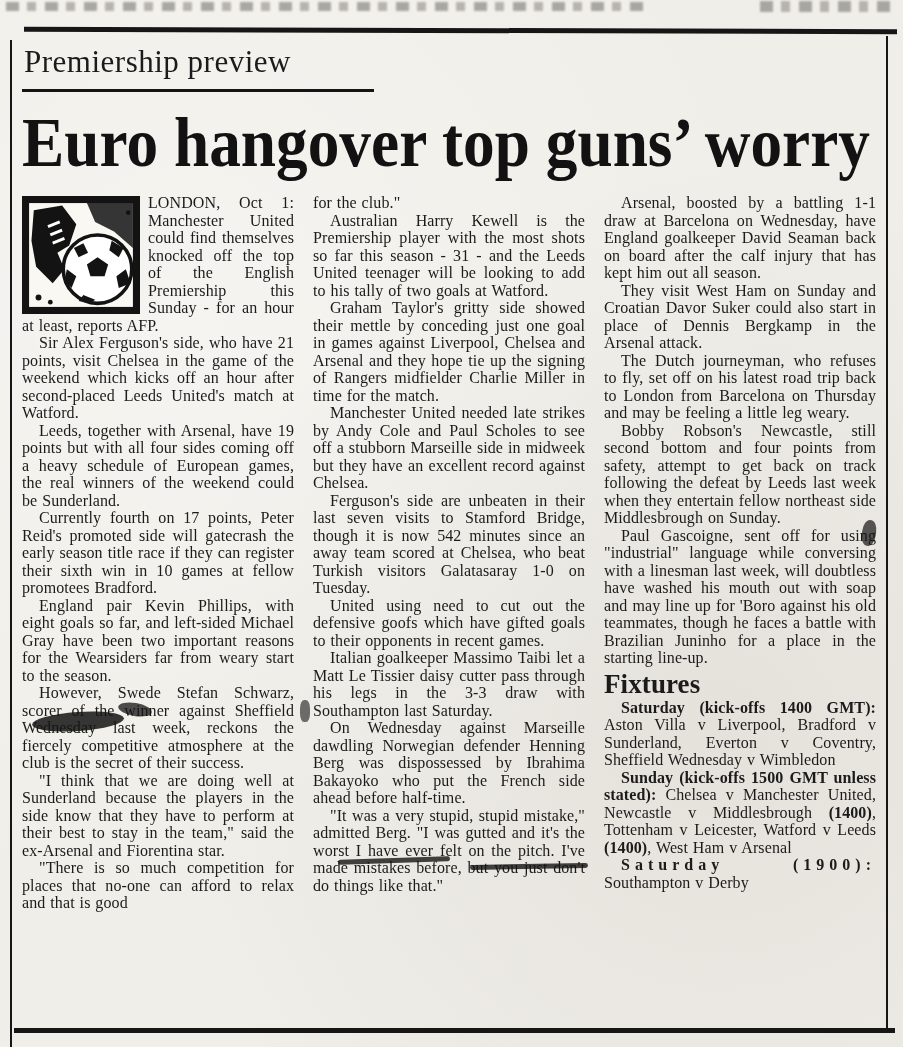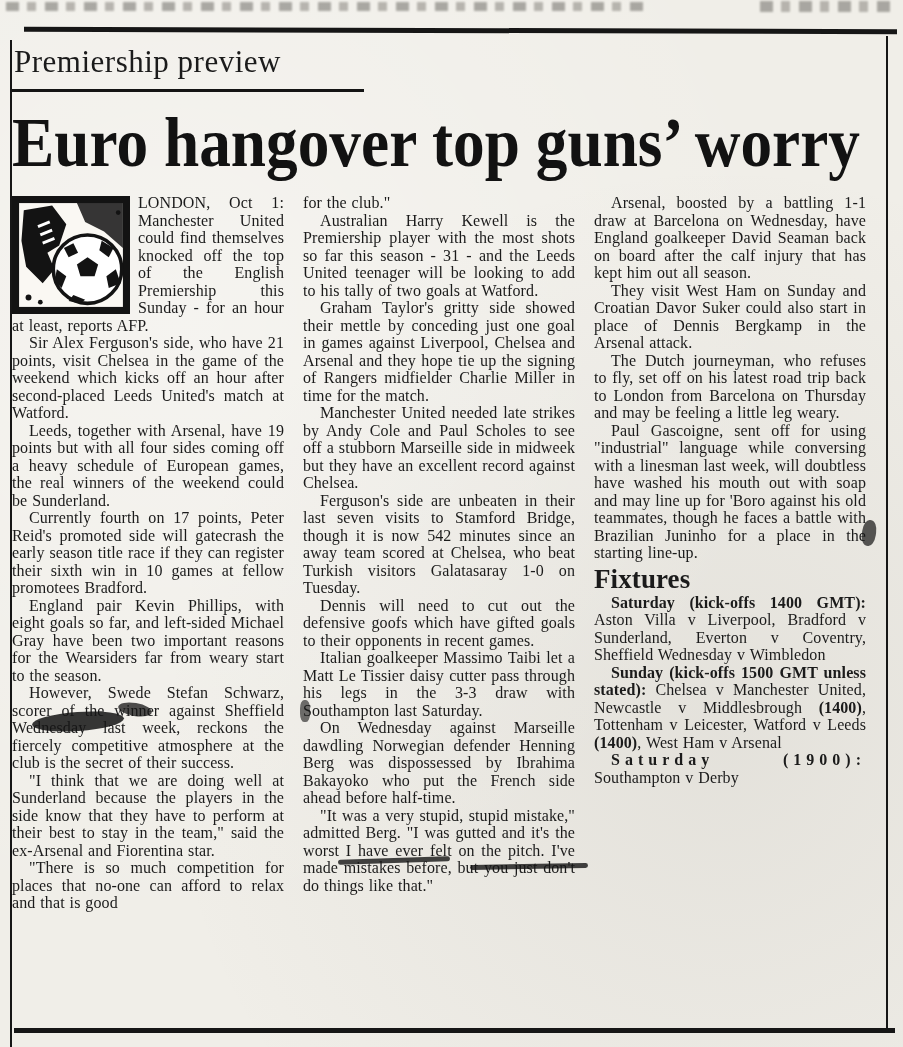--- a/index.html
+++ b/index.html
@@ -19,21 +19,21 @@
     background:repeating-linear-gradient(90deg,#6f6d68 0 13px,transparent 13px 21px,#87847e 21px 30px,transparent 30px 39px);
   }
   .top-frag.a{left:6px;width:640px;}
   .top-frag.b{left:760px;width:130px;top:1px;height:11px;}
   
   .rule{position:absolute;background:#161616;}
   .top-rule{left:24px;right:6px;top:28px;height:5px;transform:rotate(.15deg);}
   .bottom-rule{left:14px;right:8px;top:1028px;height:5px;}
   .left-rule{left:10px;top:40px;bottom:0;width:2px;}
   .right-rule{right:15px;top:36px;bottom:14px;width:2px;}
-  .content{position:absolute;left:12px;right:26px;top:44px;}
+  .content{position:absolute;left:22px;right:26px;top:44px;}
   .kicker{
     display:inline-block; font-size:31px; letter-spacing:.5px;
     padding:0 6px 9px 2px; min-width:344px;
     border-bottom:3px solid #141414;
   }
   .headline-svg{display:block;margin-top:8px;}
   .columns{display:flex; gap:19px; margin-top:10px; height:846px; overflow:hidden;}
   .col{width:272px; font-size:16px; line-height:17.5px; text-align:justify;
        letter-spacing:.1px; word-spacing:.8px;}
   .para{margin:0; text-indent:17px;}
@@ -108,30 +108,31 @@
         <p class="para">"I think that we are doing well at Sunderland because the players in the side know that they have to perform at their best to stay in the team," said the ex-Arsenal and Fiorentina star.</p>
         <p class="para">"There is so much competition for places that no-one can afford to relax and that is good</p>
       </div>
 
       <div class="col">
         <p class="para noindent">for the club."</p>
         <p class="para">Australian Harry Kewell is the Premiership player with the most shots so far this season - 31 - and the Leeds United teenager will be looking to add to his tally of two goals at Watford.</p>
         <p class="para">Graham Taylor's gritty side showed their mettle by conceding just one goal in games against Liverpool, Chelsea and Arsenal and they hope tie up the signing of Rangers midfielder Charlie Miller in time for the match.</p>
         <p class="para">Manchester United needed late strikes by Andy Cole and Paul Scholes to see off a stubborn Marseille side in midweek but they have an excellent record against Chelsea.</p>
         <p class="para">Ferguson's side are unbeaten in their last seven visits to Stamford Bridge, though it is now 542 minutes since an away team scored at Chelsea, who beat Turkish visitors Galatasaray 1-0 on Tuesday.</p>
-        <p class="para">Dennis will need to cut out the defensive goofs which have gifted goals to their opponents in recent games.</p>
+        <p class="para">United using need to cut out the defensive goofs which have gifted goals to their opponents in recent games.</p>
         <p class="para">Italian goalkeeper Massimo Taibi let a Matt Le Tissier daisy cutter pass through his legs in the 3-3 draw with Southampton last Saturday.</p>
         <p class="para">On Wednesday against Marseille dawdling Norwegian defender Henning Berg was dispossessed by Ibrahima Bakayoko who put the French side ahead before half-time.</p>
         <p class="para">"It was a very stupid, stupid mistake," admitted Berg. "I was gutted and it's the worst I have ever felt on the pitch. I've made mistakes before, but you just don't do things like that."</p>
       </div>
 
       <div class="col">
         <p class="para">Arsenal, boosted by a battling 1-1 draw at Barcelona on Wednesday, have England goalkeeper David Seaman back on board after the calf injury that has kept him out all season.</p>
         <p class="para">They visit West Ham on Sunday and Croatian Davor Suker could also start in place of Dennis Bergkamp in the Arsenal attack.</p>
         <p class="para">The Dutch journeyman, who refuses to fly, set off on his latest road trip back to London from Barcelona on Thursday and may be feeling a little leg weary.</p>
+        <p class="para">Bobby Robson's Newcastle, still second bottom and four points from safety, attempt to get back on track following the defeat by Leeds last week when they entertain fellow northeast side Middlesbrough on Sunday.</p>
         <p class="para">Paul Gascoigne, sent off for using "industrial" language while conversing with a linesman last week, will doubtless have washed his mouth out with soap and may line up for 'Boro against his old teammates, though he faces a battle with Brazilian Juninho for a place in the starting line-up.</p>
 
         <h2 class="fixtures-heading">Fixtures</h2>
 
         <p class="para fixture"><b>Saturday (kick-offs 1400 GMT):</b><span> Aston Villa v Liverpool, Bradford v Sunderland, Everton v Coventry, Sheffield Wednesday v Wimbledon</span></p>
 
         <p class="para fixture"><b>Sunday (kick-offs 1500 GMT unless stated):</b><span> Chelsea v Manchester United, Newcastle v Middlesbrough </span><b>(1400)</b><span>, Tottenham v Leicester, Watford v Leeds </span><b>(1400)</b><span>, West Ham v Arsenal</span></p>
 
         <p class="para fixture"><b class="spread">Saturday (1900):</b><span> Southampton v Derby</span></p>
       </div>

